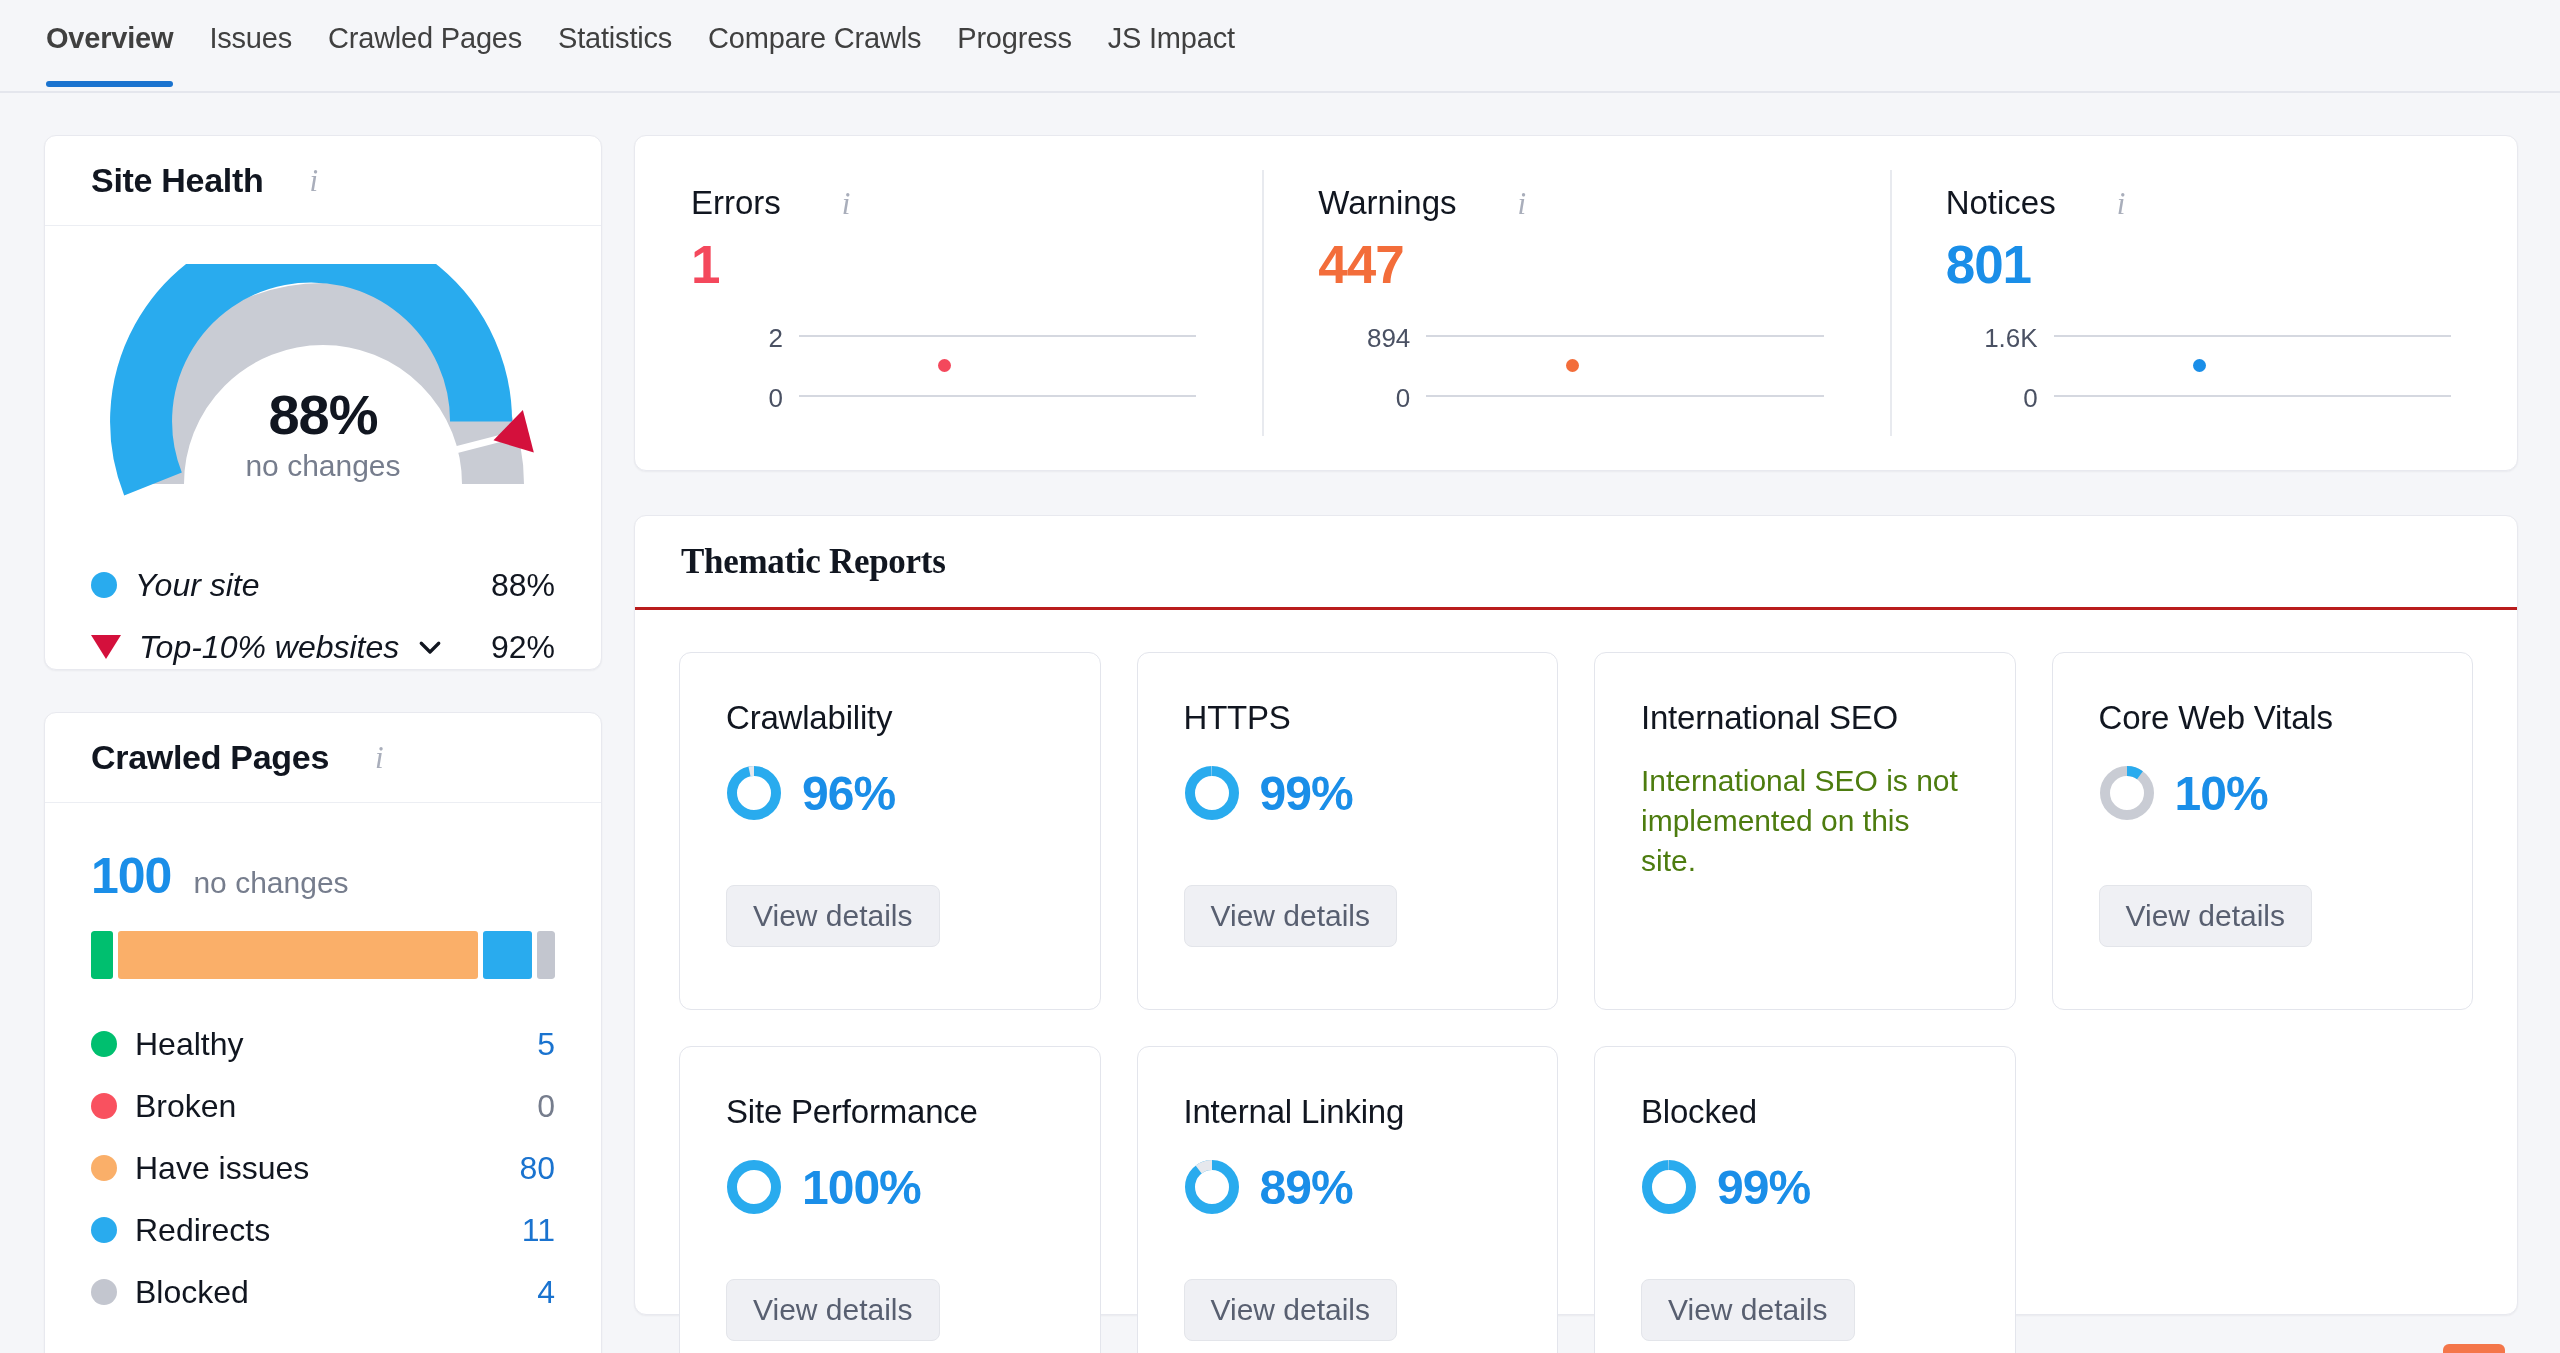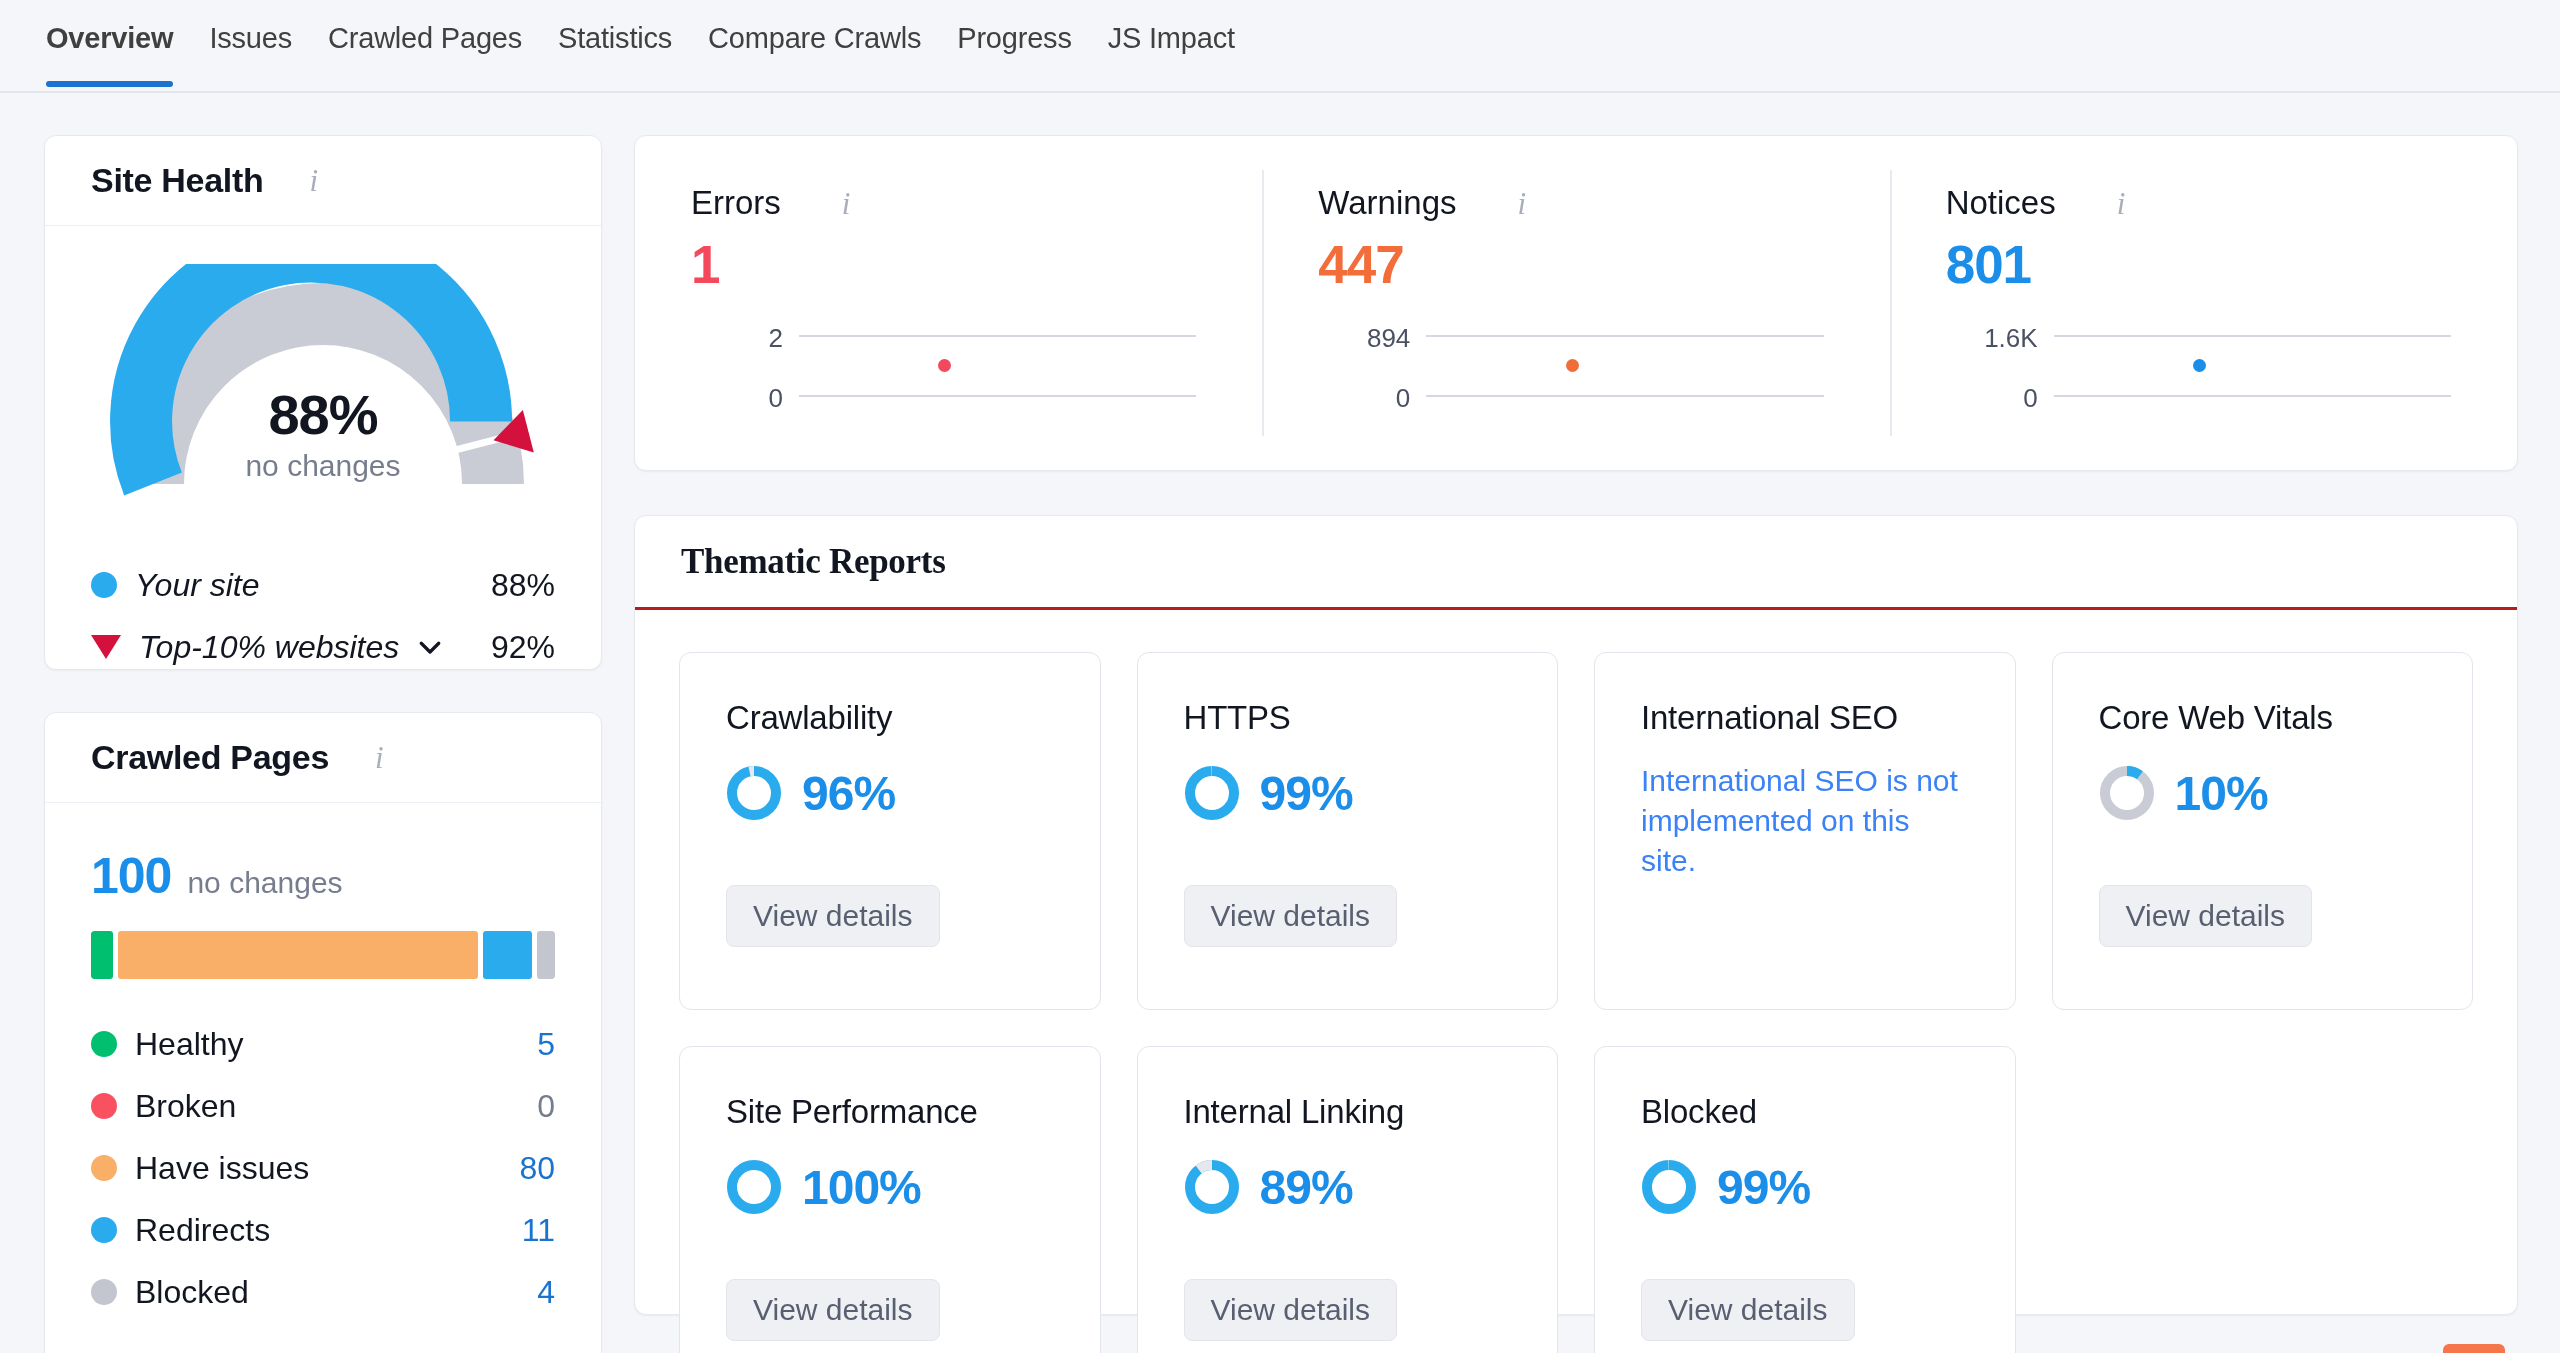--- a/index.html
+++ b/index.html
@@ -100,21 +100,21 @@
     border-right: 15px solid transparent;
     border-top: 24px solid #d4103c;
   }
   .legend-label { white-space: nowrap; font-style: italic; }
   .chev { margin-left: 16px; display: inline-flex; cursor: pointer; }
   .legend-val { margin-left: auto; font-size: 32px; color: #111620; }
 
   
   #crawled-pages-card { margin-top: 42px; height: 680px; }
   .cp-body { padding: 44px 46px 0 46px; }
-  .cp-top { display: flex; align-items: baseline; }
+  .cp-top { display: flex; align-items: baseline; gap: 6px; }
   .cp-num { font-size: 50px; font-weight: 700; color: #1a8ee8; letter-spacing: -1px; }
   .cp-note { font-size: 30px; color: #767d8d; margin-left: 16px; }
   .cp-bar {
     margin-top: 26px;
     display: flex; gap: 5px; height: 48px;
     border-radius: 3px; overflow: hidden;
   }
   .cp-bar span { display: block; height: 100%; border-radius: 3px; }
   .cp-legend { margin-top: 34px; }
   .cp-row { display: flex; align-items: center; height: 62px; font-size: 32px; color: #111620; }
@@ -164,21 +164,21 @@
     background: #fff;
     height: 358px;
     padding: 46px 46px 0 46px;
     position: relative;
   }
   .tcard h3 { font-size: 33px; font-weight: 400; color: #111620; letter-spacing: -0.2px; }
   .tcard .score { display: flex; align-items: center; margin-top: 28px; }
   .tcard .score .pct {
     font-size: 48px; font-weight: 700; color: #1a8ee8; margin-left: 20px; letter-spacing: -1px;
   }
-  .tcard .desc { font-size: 30px; color: #3b82f6; line-height: 1.33; margin-top: 24px; }
+  .tcard .desc { font-size: 30px; color: #4d7c0f; line-height: 1.33; margin-top: 24px; }
   .btn-view {
     position: absolute; left: 46px; bottom: 62px;
     background: #eff0f4;
     border: 1px solid #e3e5ea;
     border-radius: 8px;
     padding: 13px 26px;
     font-size: 30px;
     color: #585f70;
     cursor: pointer;
     font-family: "Liberation Sans", sans-serif;

